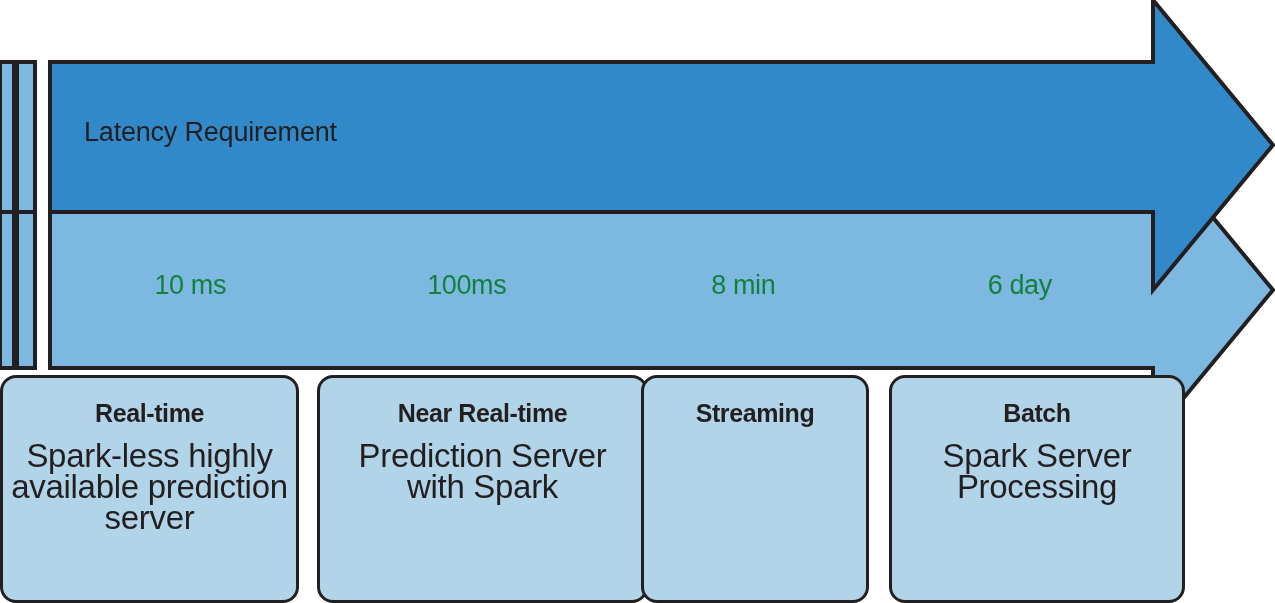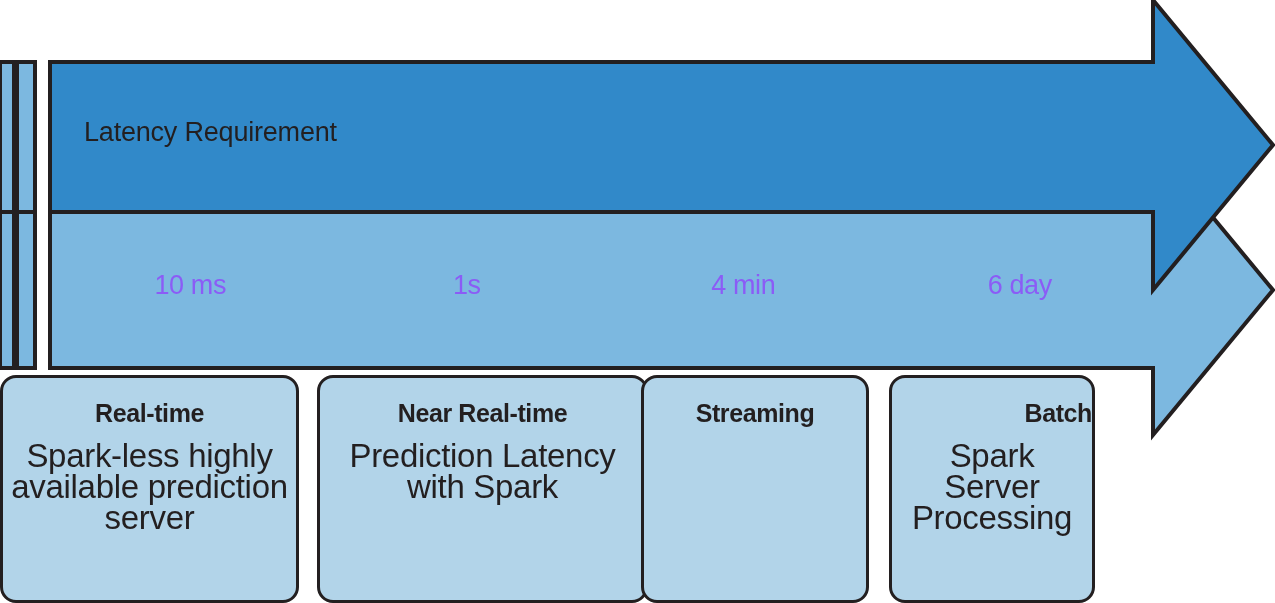--- a/index.html
+++ b/index.html
@@ -45,21 +45,21 @@
     width: 1106px;
     display: flex;
     align-items: center;
   }
   .tick {
     flex: 1 1 0;
     text-align: center;
     font-size: 27px;
     line-height: 30px;
     letter-spacing: -0.4px;
-    color: #8b5cf6;
+    color: #15803d;
     white-space: nowrap;
   }
 
   
   .boxes {
     position: absolute;
     left: 0;
     top: 375px;
     width: 1275px;
     height: 228px;
@@ -73,21 +73,21 @@
     border: 3px solid #231f20;
     border-radius: 16px;
     display: flex;
     flex-direction: column;
     align-items: center;
     padding-top: 20px;
   }
   .cat-box:nth-child(1) { left: 0px;   width: 299px; }
   .cat-box:nth-child(2) { left: 317px; width: 331px; }
   .cat-box:nth-child(3) { left: 641px; width: 228px; }
-  .cat-box:nth-child(4) { left: 889px; width: 206px; align-items: flex-end; }
+  .cat-box:nth-child(4) { left: 889px; width: 296px; }
 
   .cat-title {
     font-size: 25px;
     line-height: 30px;
     font-weight: bold;
     letter-spacing: -0.4px;
     color: #231f20;
     text-align: center;
     white-space: nowrap;
   }
@@ -119,35 +119,35 @@
 
     <path d="M 50 212 L 1153 212 L 1153 145 L 1273 290 L 1153 435 L 1153 368 L 50 368 Z" fill="#7cb8e0" stroke="#231f20" stroke-width="4" stroke-linejoin="miter"></path>
 
     <path d="M 50 62 L 1153 62 L 1153 0 L 1273 145 L 1153 290 L 1153 212 L 50 212 Z" fill="#3189c9" stroke="#231f20" stroke-width="4" stroke-linejoin="miter"></path>
   </svg>
 
   <div class="band-title">Latency Requirement</div>
 
   <div class="tick-row">
     <div class="tick">10 ms</div>
-    <div class="tick">1s</div>
-    <div class="tick">4 min</div>
+    <div class="tick">100ms</div>
+    <div class="tick">8 min</div>
     <div class="tick">6 day</div>
   </div>
 
   <div class="boxes">
 
     <div class="cat-box">
       <div class="cat-title">Real-time</div>
       <div class="cat-desc">Spark-less highly available prediction server</div>
     </div>
 
     <div class="cat-box">
       <div class="cat-title">Near Real-time</div>
-      <div class="cat-desc">Prediction Latency with Spark</div>
+      <div class="cat-desc">Prediction Server with Spark</div>
     </div>
 
     <div class="cat-box">
       <div class="cat-title">Streaming</div>
     </div>
 
     <div class="cat-box">
       <div class="cat-title">Batch</div>
       <div class="cat-desc">Spark Server Processing</div>
     </div>

